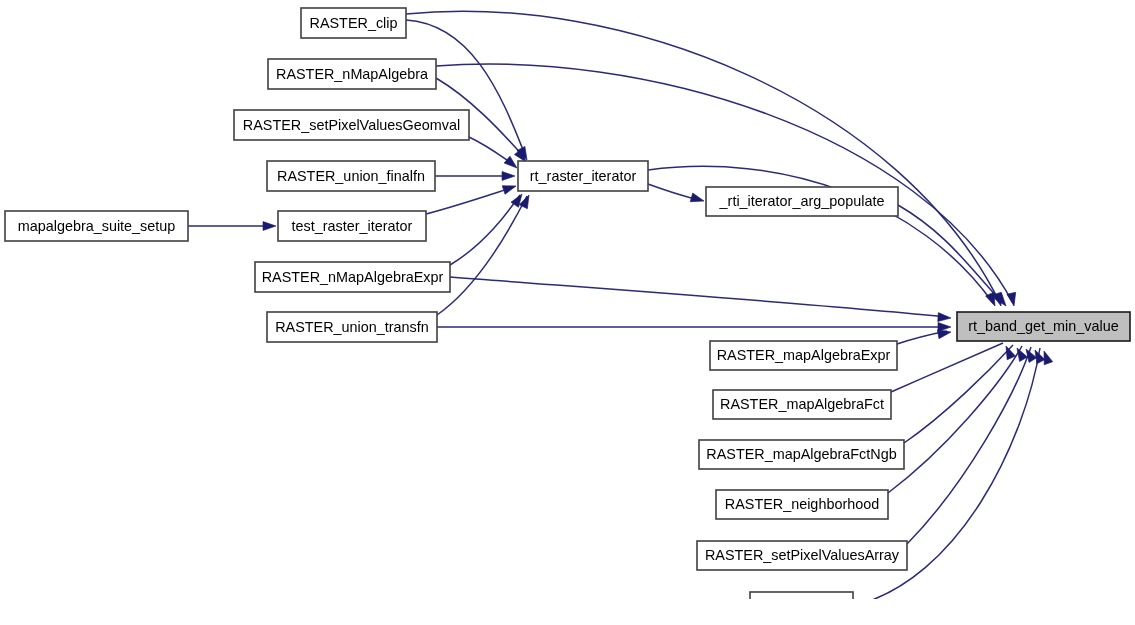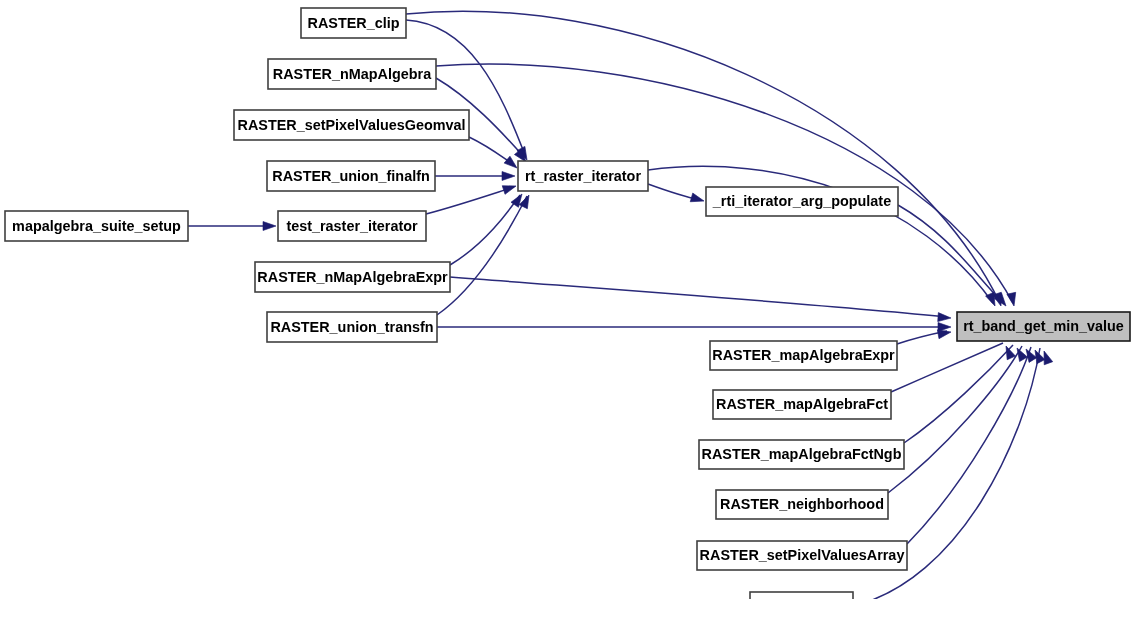--- a/index.html
+++ b/index.html
@@ -7,21 +7,20 @@
     padding: 0;
     background: #ffffff;
   }
   #canvas-wrap {
     position: relative;
     width: 1135px;
     height: 599px;
     background: #ffffff;
     overflow: hidden;
     font-family: "Liberation Sans", sans-serif;
-    font-weight: bold;
   }
   svg#callgraph {
     display: block;
     width: 1135px;
     height: 625px;
   }
   .node-box {
     fill: #ffffff;
     stroke: #404040;
     stroke-width: 1.6;

